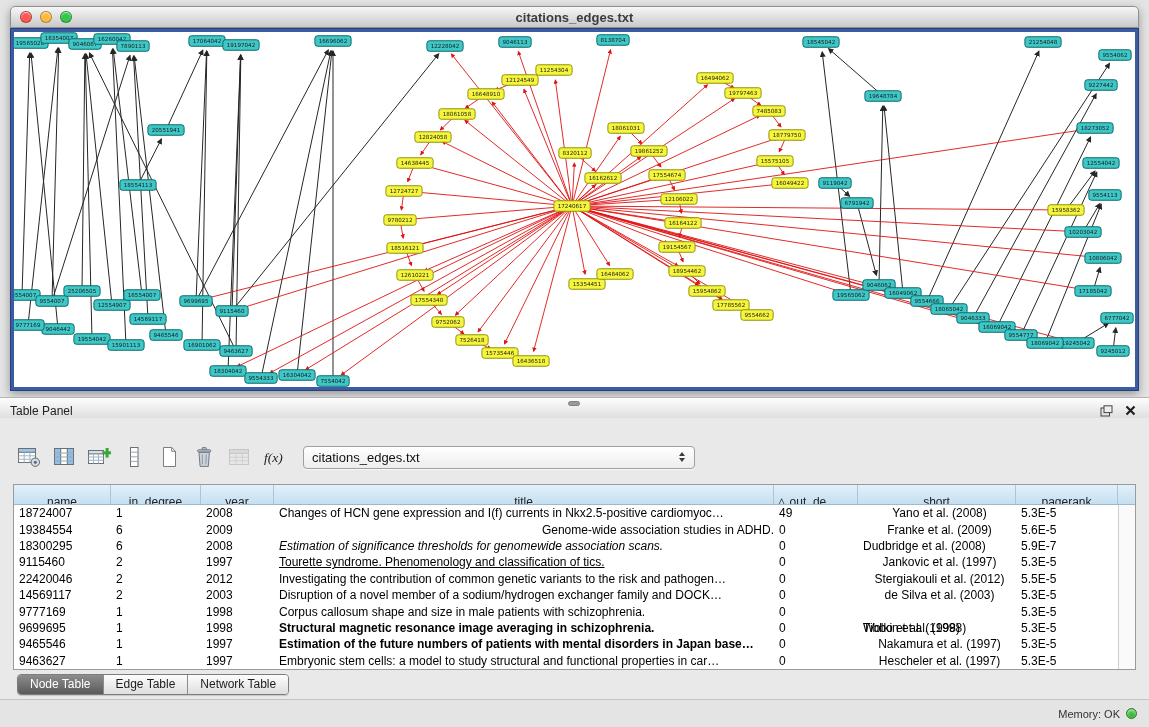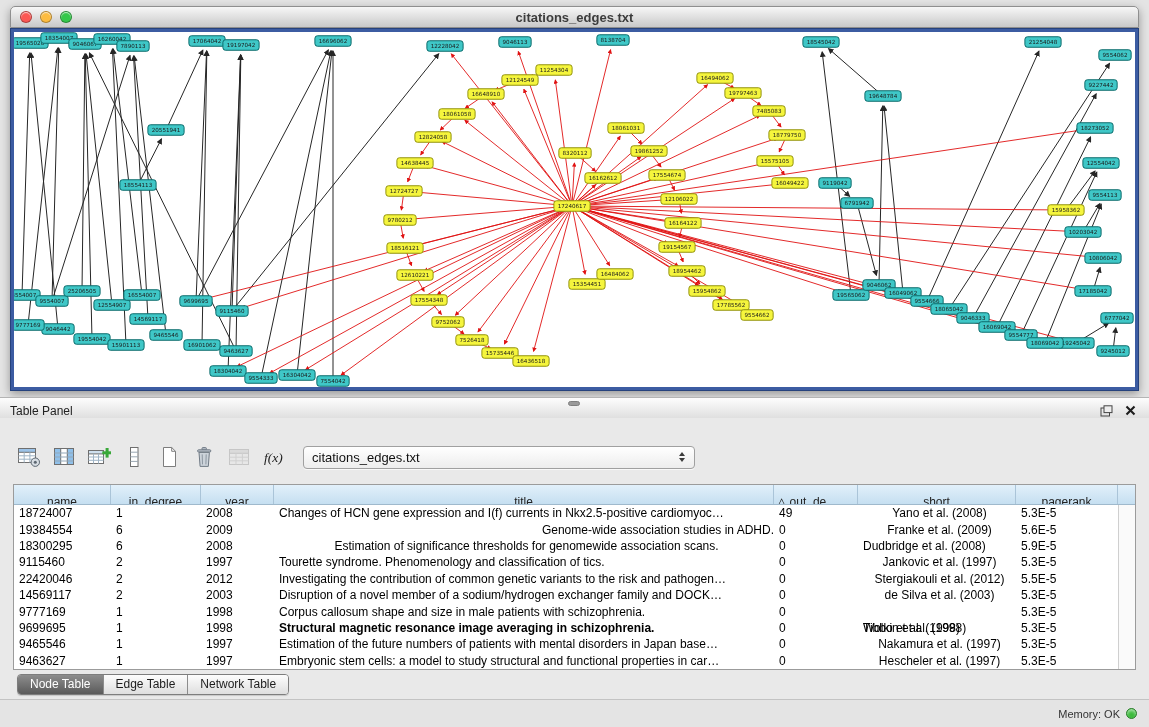--- a/index.html
+++ b/index.html
@@ -715,30 +715,30 @@
           <div class="td" style="width: 73px; text-align: left;">2009</div>
           <div class="td" style="width: 500px; text-align: right;">Genome-wide association studies in ADHD.</div>
           <div class="td" style="width: 84px; text-align: left;">0</div>
           <div class="td" style="width: 158px; text-align: center;">Franke et al. (2009)</div>
           <div class="td" style="width: 102px; text-align: left;">5.6E-5</div>
         </div>
         <div class="tr">
           <div class="td" style="width: 97px; text-align: left;">18300295</div>
           <div class="td" style="width: 90px; text-align: left;">6</div>
           <div class="td" style="width: 73px; text-align: left;">2008</div>
-          <div class="td" style="width: 500px; text-align: center;">Estimation of significance thresholds for genomewide association scans.</div>
+          <div class="td" style="width: 500px; text-align: left; font-style: italic;">Estimation of significance thresholds for genomewide association scans.</div>
           <div class="td" style="width: 84px; text-align: left;">0</div>
           <div class="td" style="width: 158px; ">Dudbridge et al. (2008)</div>
-          <div class="td" style="width: 102px; text-align: left;">5.9E-5</div>
+          <div class="td" style="width: 102px; text-align: left;">5.9E-7</div>
         </div>
         <div class="tr">
           <div class="td" style="width: 97px; text-align: left;">9115460</div>
           <div class="td" style="width: 90px; text-align: left;">2</div>
           <div class="td" style="width: 73px; text-align: left;">1997</div>
-          <div class="td" style="width: 500px; text-align: left;">Tourette syndrome. Phenomenology and classification of tics.</div>
+          <div class="td" style="width: 500px; text-align: left; text-decoration: underline;">Tourette syndrome. Phenomenology and classification of tics.</div>
           <div class="td" style="width: 84px; text-align: left;">0</div>
           <div class="td" style="width: 158px; text-align: center;">Jankovic et al. (1997)</div>
           <div class="td" style="width: 102px; text-align: left;">5.3E-5</div>
         </div>
         <div class="tr">
           <div class="td" style="width: 97px; text-align: left;">22420046</div>
           <div class="td" style="width: 90px; text-align: left;">2</div>
           <div class="td" style="width: 73px; text-align: left;">2012</div>
           <div class="td" style="width: 500px; text-align: left;">Investigating the contribution of common genetic variants to the risk and pathogen…</div>
           <div class="td" style="width: 84px; text-align: left;">0</div>
@@ -769,21 +769,21 @@
           <div class="td" style="width: 73px; text-align: left;">1998</div>
           <div class="td" style="width: 500px; text-align: left; font-weight: bold;">Structural magnetic resonance image averaging in schizophrenia.</div>
           <div class="td" style="width: 84px; text-align: left;">0</div>
           <div class="td" style="width: 158px; ">Wolkin et al. (1998)</div>
           <div class="td" style="width: 102px; text-align: left;">5.3E-5</div>
         </div>
         <div class="tr">
           <div class="td" style="width: 97px; text-align: left;">9465546</div>
           <div class="td" style="width: 90px; text-align: left;">1</div>
           <div class="td" style="width: 73px; text-align: left;">1997</div>
-          <div class="td" style="width: 500px; text-align: left;">Estimation of the future numbers of patients with mental disorders in Japan base…</div>
+          <div class="td" style="width: 500px; text-align: left; font-weight: bold;">Estimation of the future numbers of patients with mental disorders in Japan base…</div>
           <div class="td" style="width: 84px; text-align: left;">0</div>
           <div class="td" style="width: 158px; text-align: center;">Nakamura et al. (1997)</div>
           <div class="td" style="width: 102px; text-align: left;">5.3E-5</div>
         </div>
         <div class="tr">
           <div class="td" style="width: 97px; text-align: left;">9463627</div>
           <div class="td" style="width: 90px; text-align: left;">1</div>
           <div class="td" style="width: 73px; text-align: left;">1997</div>
           <div class="td" style="width: 500px; text-align: left;">Embryonic stem cells: a model to study structural and functional properties in car…</div>
           <div class="td" style="width: 84px; text-align: left;">0</div>

